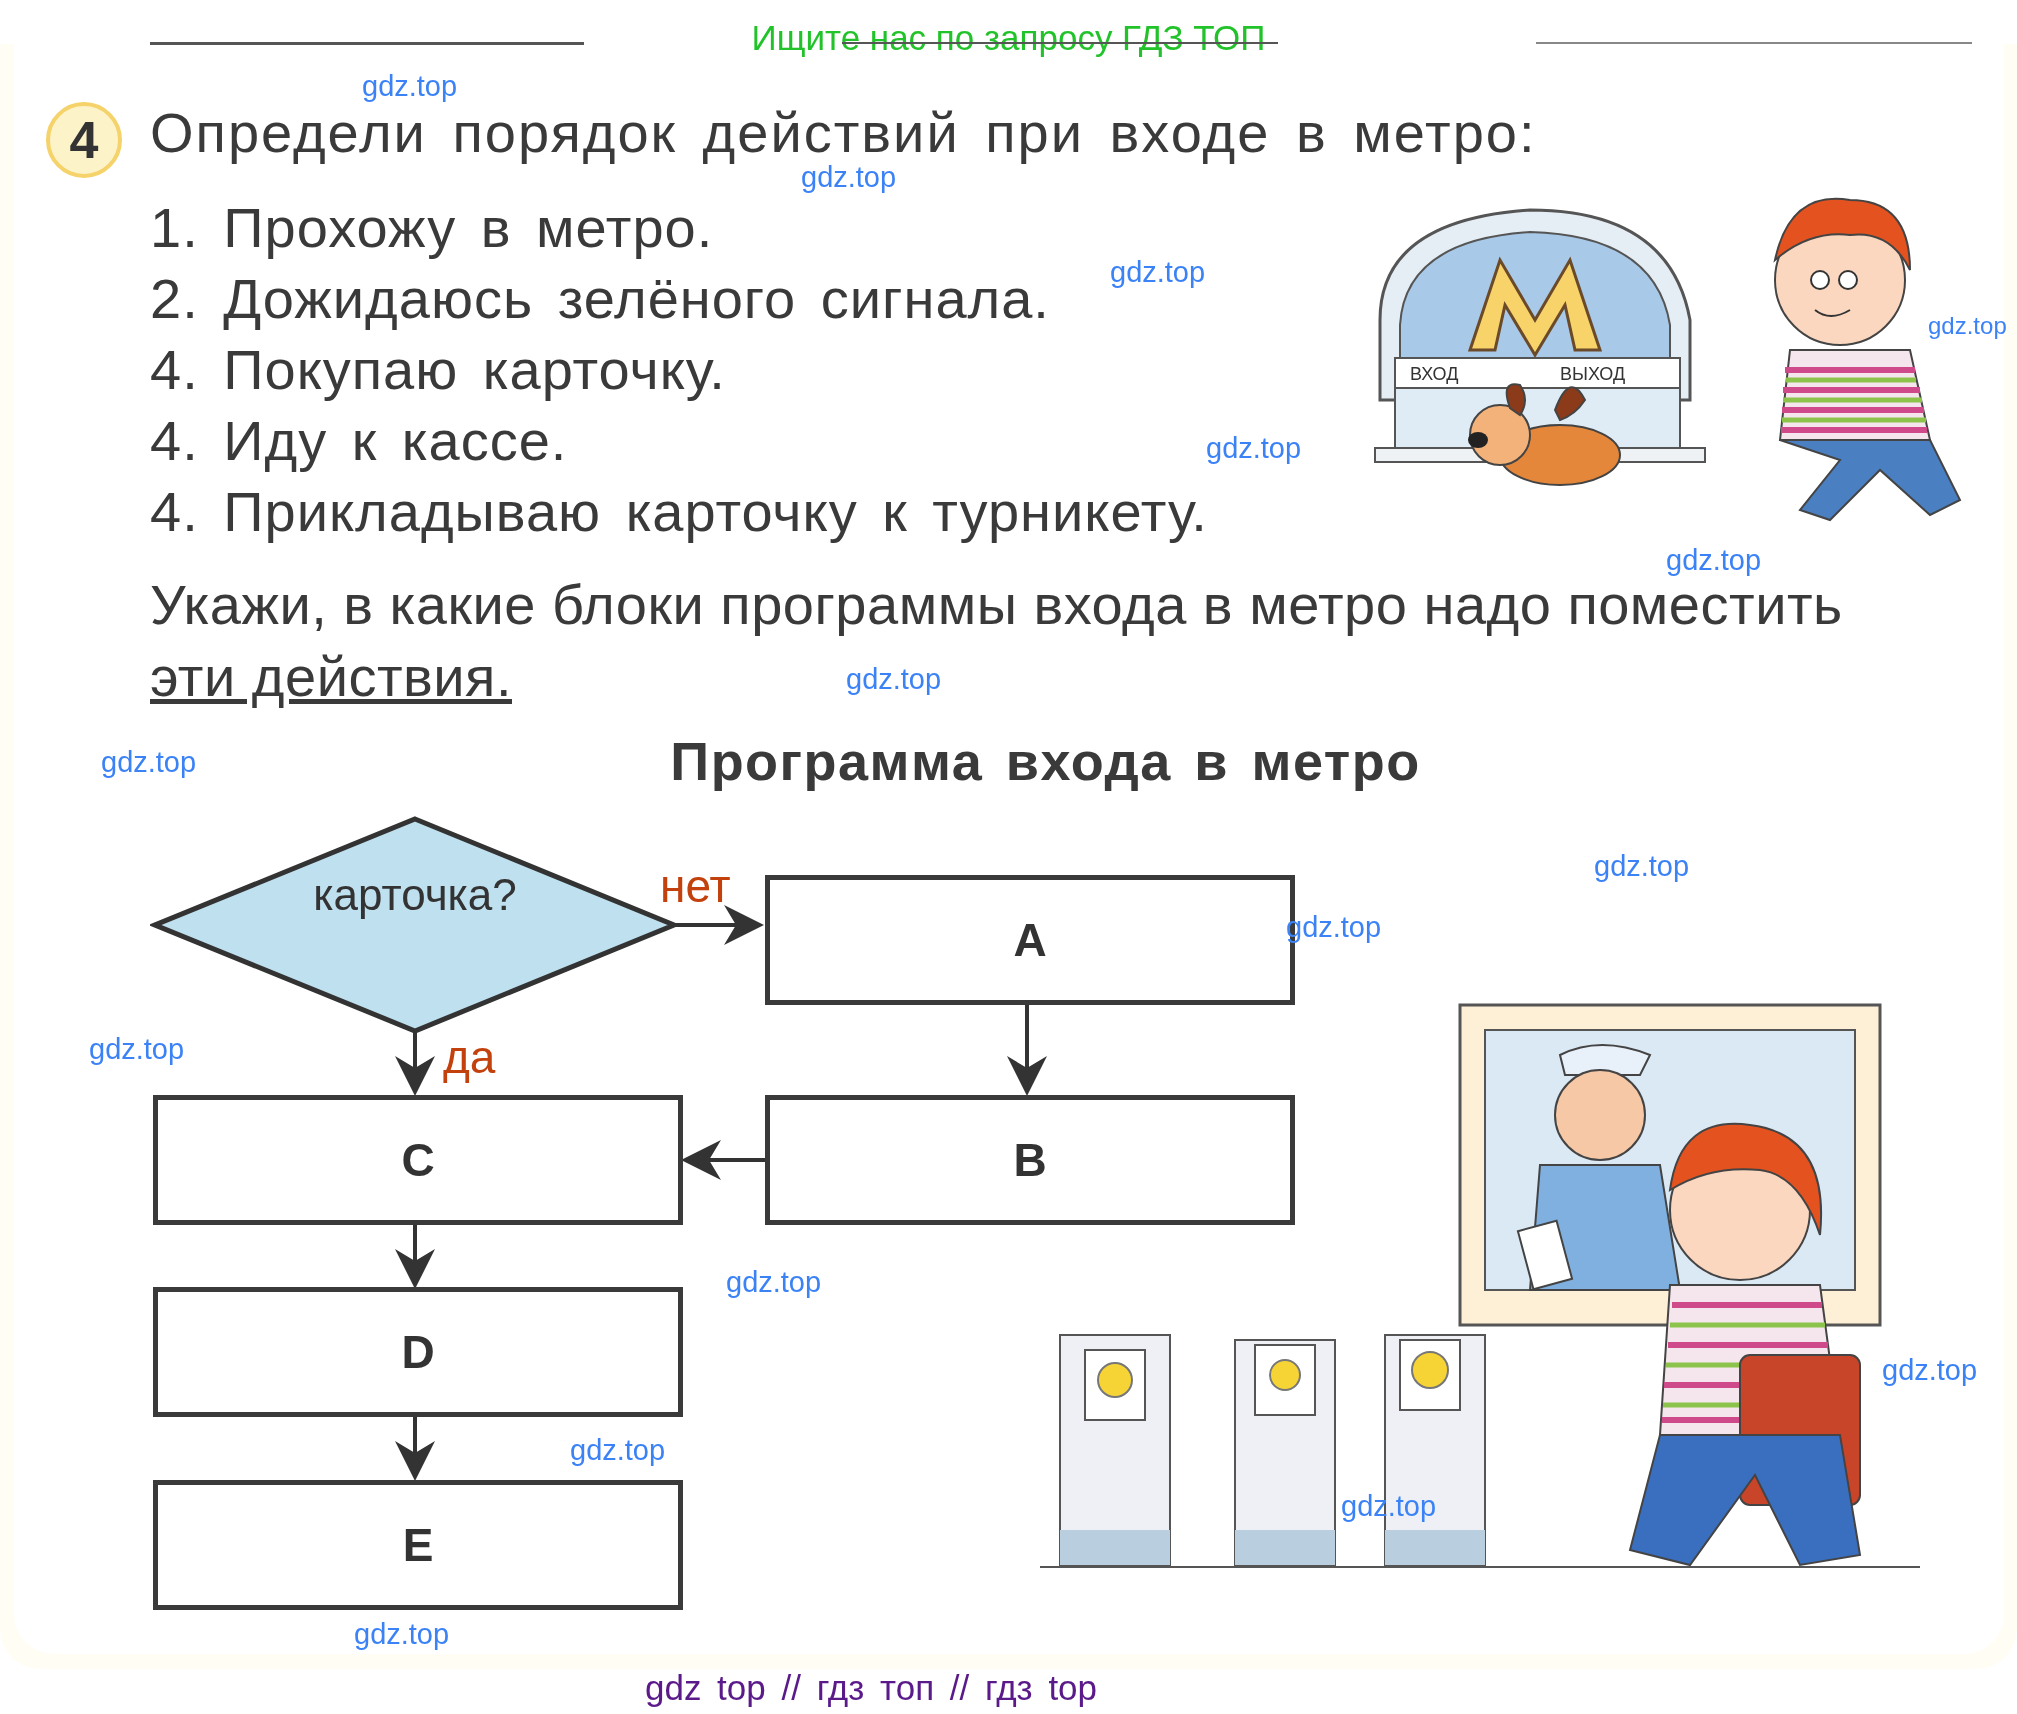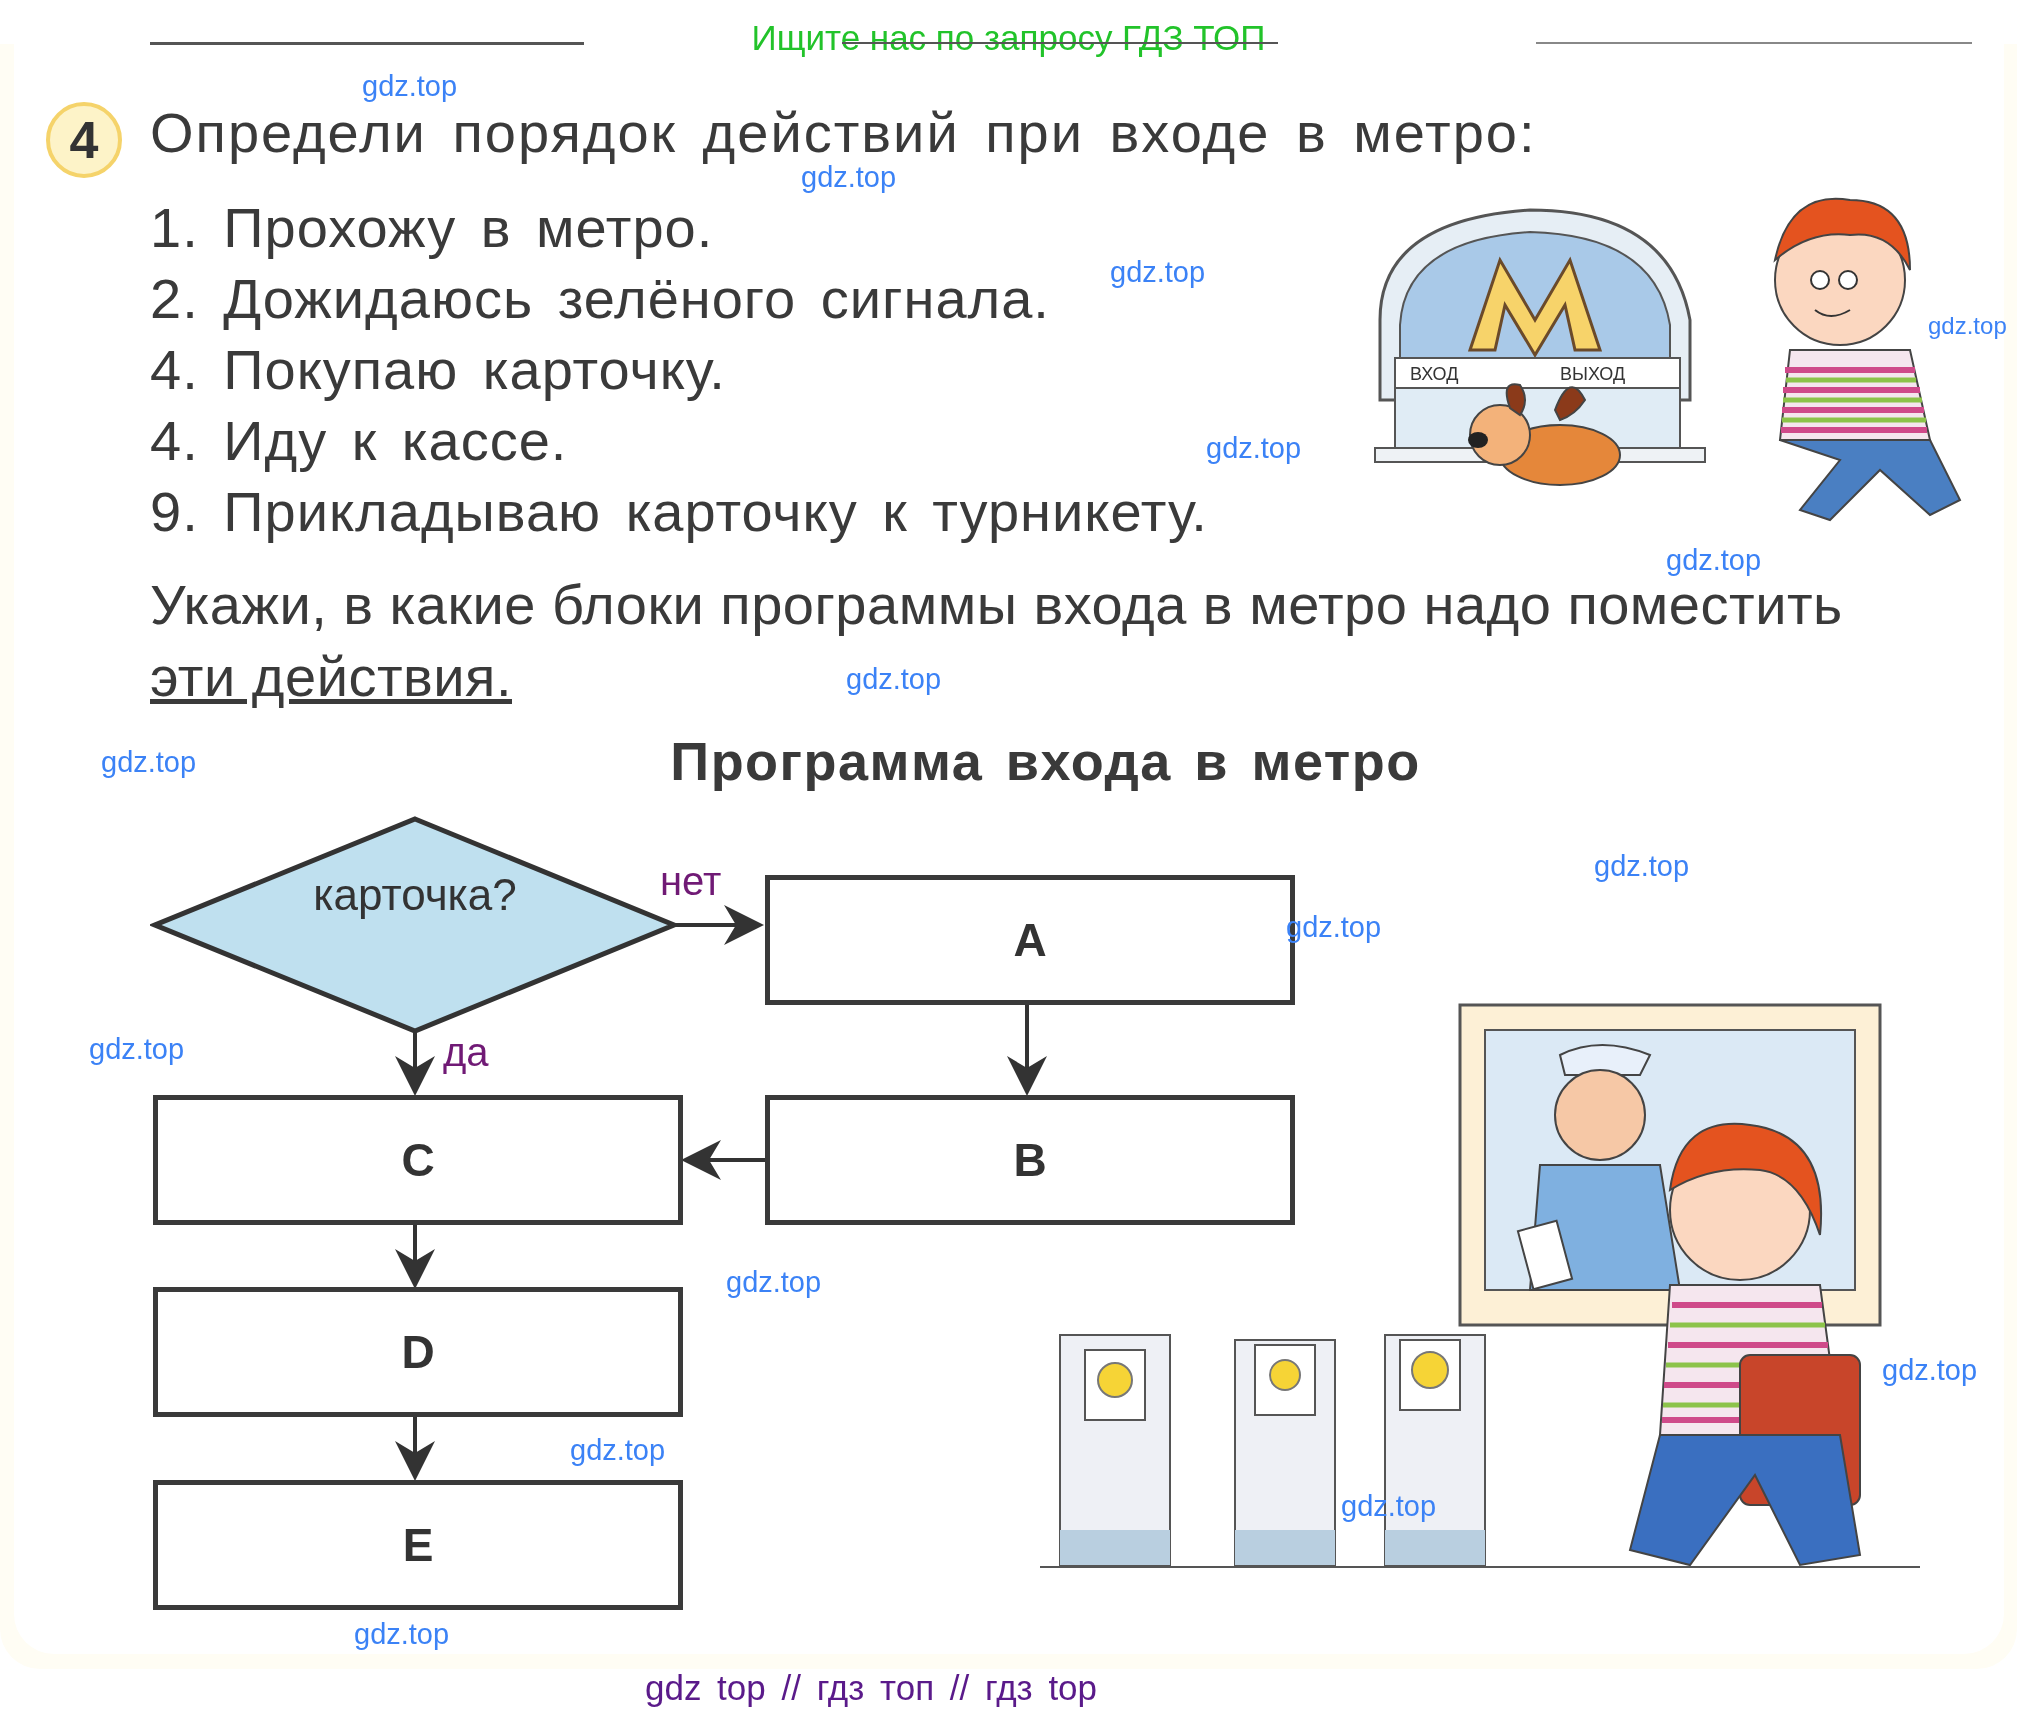--- a/index.html
+++ b/index.html
@@ -10,41 +10,41 @@
   .top-banner{top:0;left:0;width:2017px;text-align:center;font-size:35px;color:#22c32a;line-height:40px;margin-top:18px;}
   .rule{height:3px;background:#555;top:42px;}
   .badge{left:46px;top:102px;width:76px;height:76px;border-radius:50%;background:#fdf3c8;border:4px solid #f5d36a;box-sizing:border-box;text-align:center;line-height:68px;font-weight:bold;font-size:52px;color:#333;}
   .title{left:150px;top:100px;font-size:56px;letter-spacing:2px;word-spacing:8px;}
   .step{left:150px;font-size:56px;letter-spacing:1px;word-spacing:8px;}
   .instr{left:150px;font-size:56px;letter-spacing:0.5px;}
   .prog-title{left:0;width:2017px;text-align:center;top:730px;font-size:54px;font-weight:bold;letter-spacing:1.5px;word-spacing:6px;padding-left:74px;box-sizing:border-box;}
   .wm{font-size:29px;color:#3b82f6;}
   .box{border:5px solid #3a3a3a;box-sizing:border-box;background:#fff;display:flex;align-items:center;justify-content:center;font-weight:bold;font-size:46px;color:#333;}
   .footer{left:0;top:1668px;width:1742px;text-align:center;font-size:35px;color:#5a1a8a;word-spacing:6px;}
-  .lbl{font-size:40px;color:#701a75;}
+  .lbl{font-size:46px;color:#c2410c;}
 </style>
 </head>
 <body>
 
 <div class="abs page-bg"></div>
 <div class="abs page-inner"></div>
 
 <div class="abs top-banner">Ищите нас по запросу ГДЗ ТОП</div>
 <div class="abs rule" style="left:150px;width:434px;"></div>
 <div class="abs rule" style="left:842px;width:436px;height:2px;"></div>
 <div class="abs rule" style="left:1536px;width:436px;height:2px;background:#888;"></div>
 
 <div class="abs badge">4</div>
 <div class="abs title">Определи порядок действий при входе в метро:</div>
 
 <div class="abs step" style="top:195px;text-align:center;">1. Прохожу в метро.</div>
 <div class="abs step" style="top:266px;">2. Дожидаюсь зелёного сигнала.</div>
 <div class="abs step" style="top:337px;">4. Покупаю карточку.</div>
 <div class="abs step" style="top:408px;">4. Иду к кассе.</div>
-<div class="abs step" style="top:479px;">9. Прикладываю карточку к турникету.</div>
+<div class="abs step" style="top:479px;">4. Прикладываю карточку к турникету.</div>
 
 <div class="abs instr" style="top:572px;">Укажи, в какие блоки программы входа в метро надо поместить</div>
 <div class="abs instr" style="top:644px;text-decoration:underline;">эти действия.</div>
 
 <div class="abs" style="left:1370px;top:180px;width:600px;height:360px;">
   <svg width="600" height="360" viewBox="0 0 600 360">
     <path d="M10,220 L10,140 Q10,40 160,30 Q300,30 320,140 L320,220 Z" fill="#e6eef5" stroke="#555" stroke-width="3"></path>
     <path d="M30,210 L30,145 Q35,60 160,52 Q285,55 300,145 L300,210 Z" fill="#a9c9e8" stroke="#555" stroke-width="2"></path>
     <path d="M100,170 L130,80 L165,140 L200,80 L230,170 L205,170 L195,125 L165,175 L135,125 L125,170 Z" fill="#f7d36a" stroke="#6b4a2a" stroke-width="3"></path>
     <rect x="25" y="178" width="285" height="30" fill="#fff" stroke="#555" stroke-width="2"></rect>

